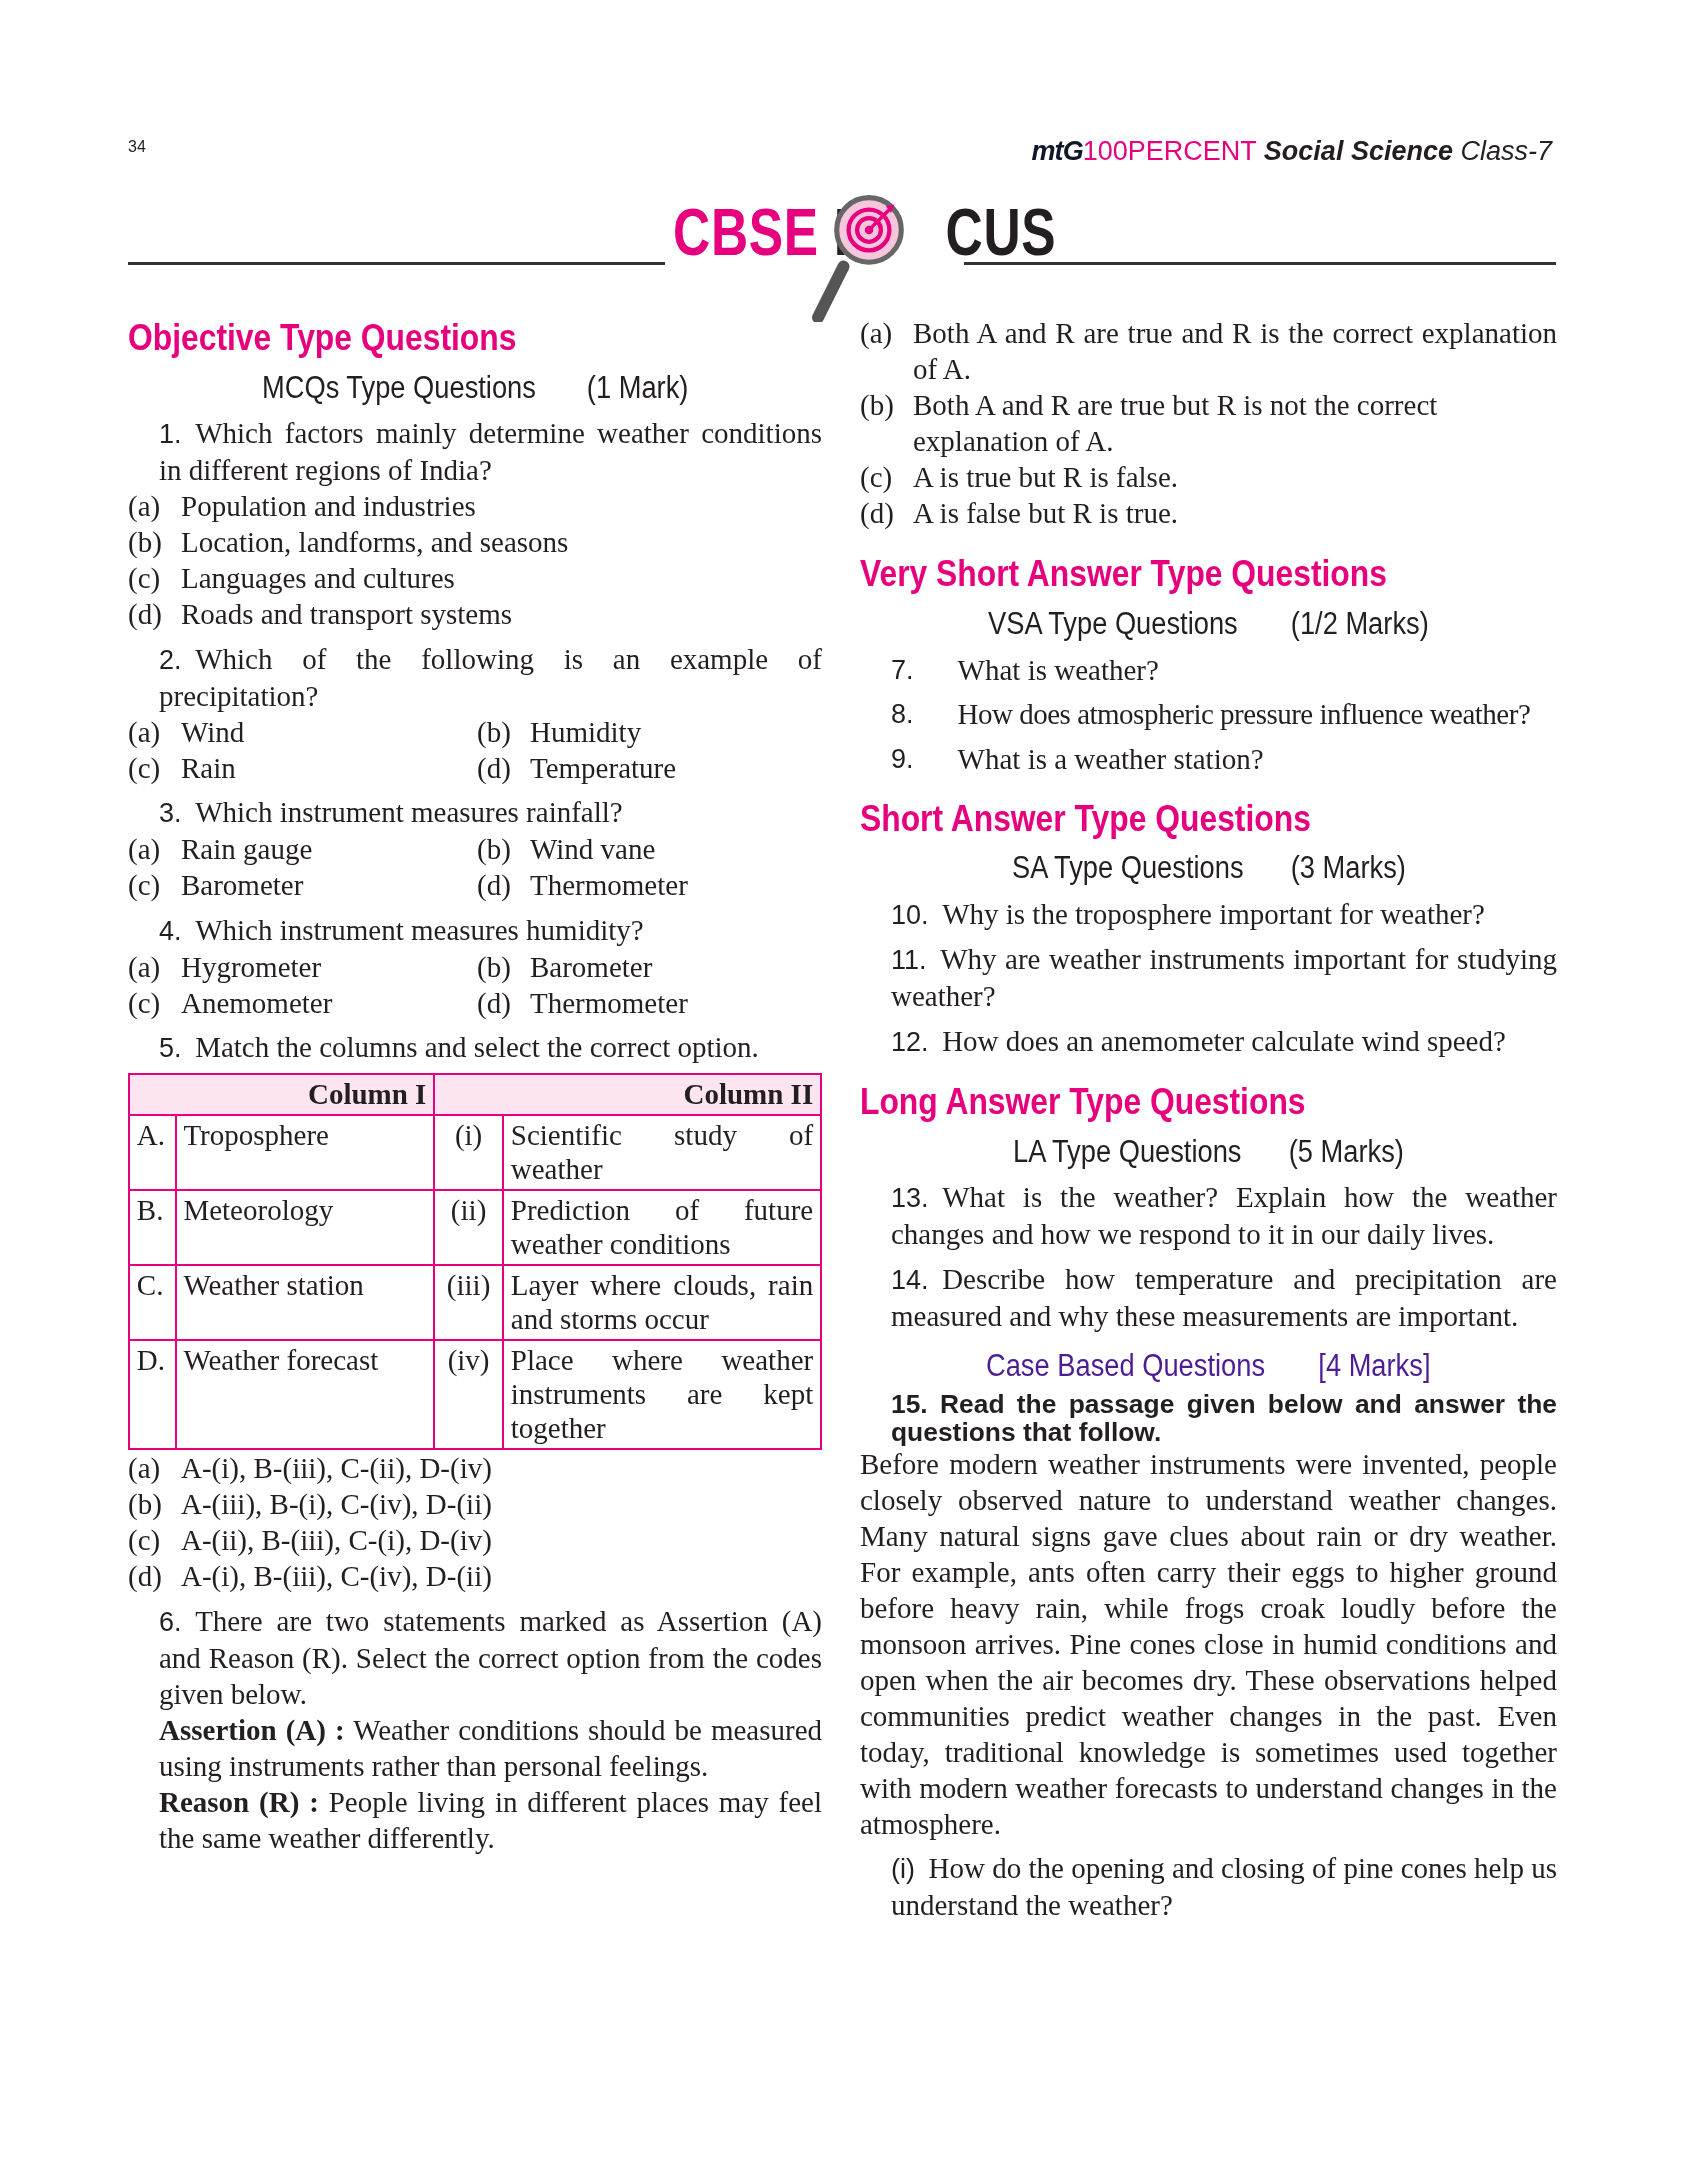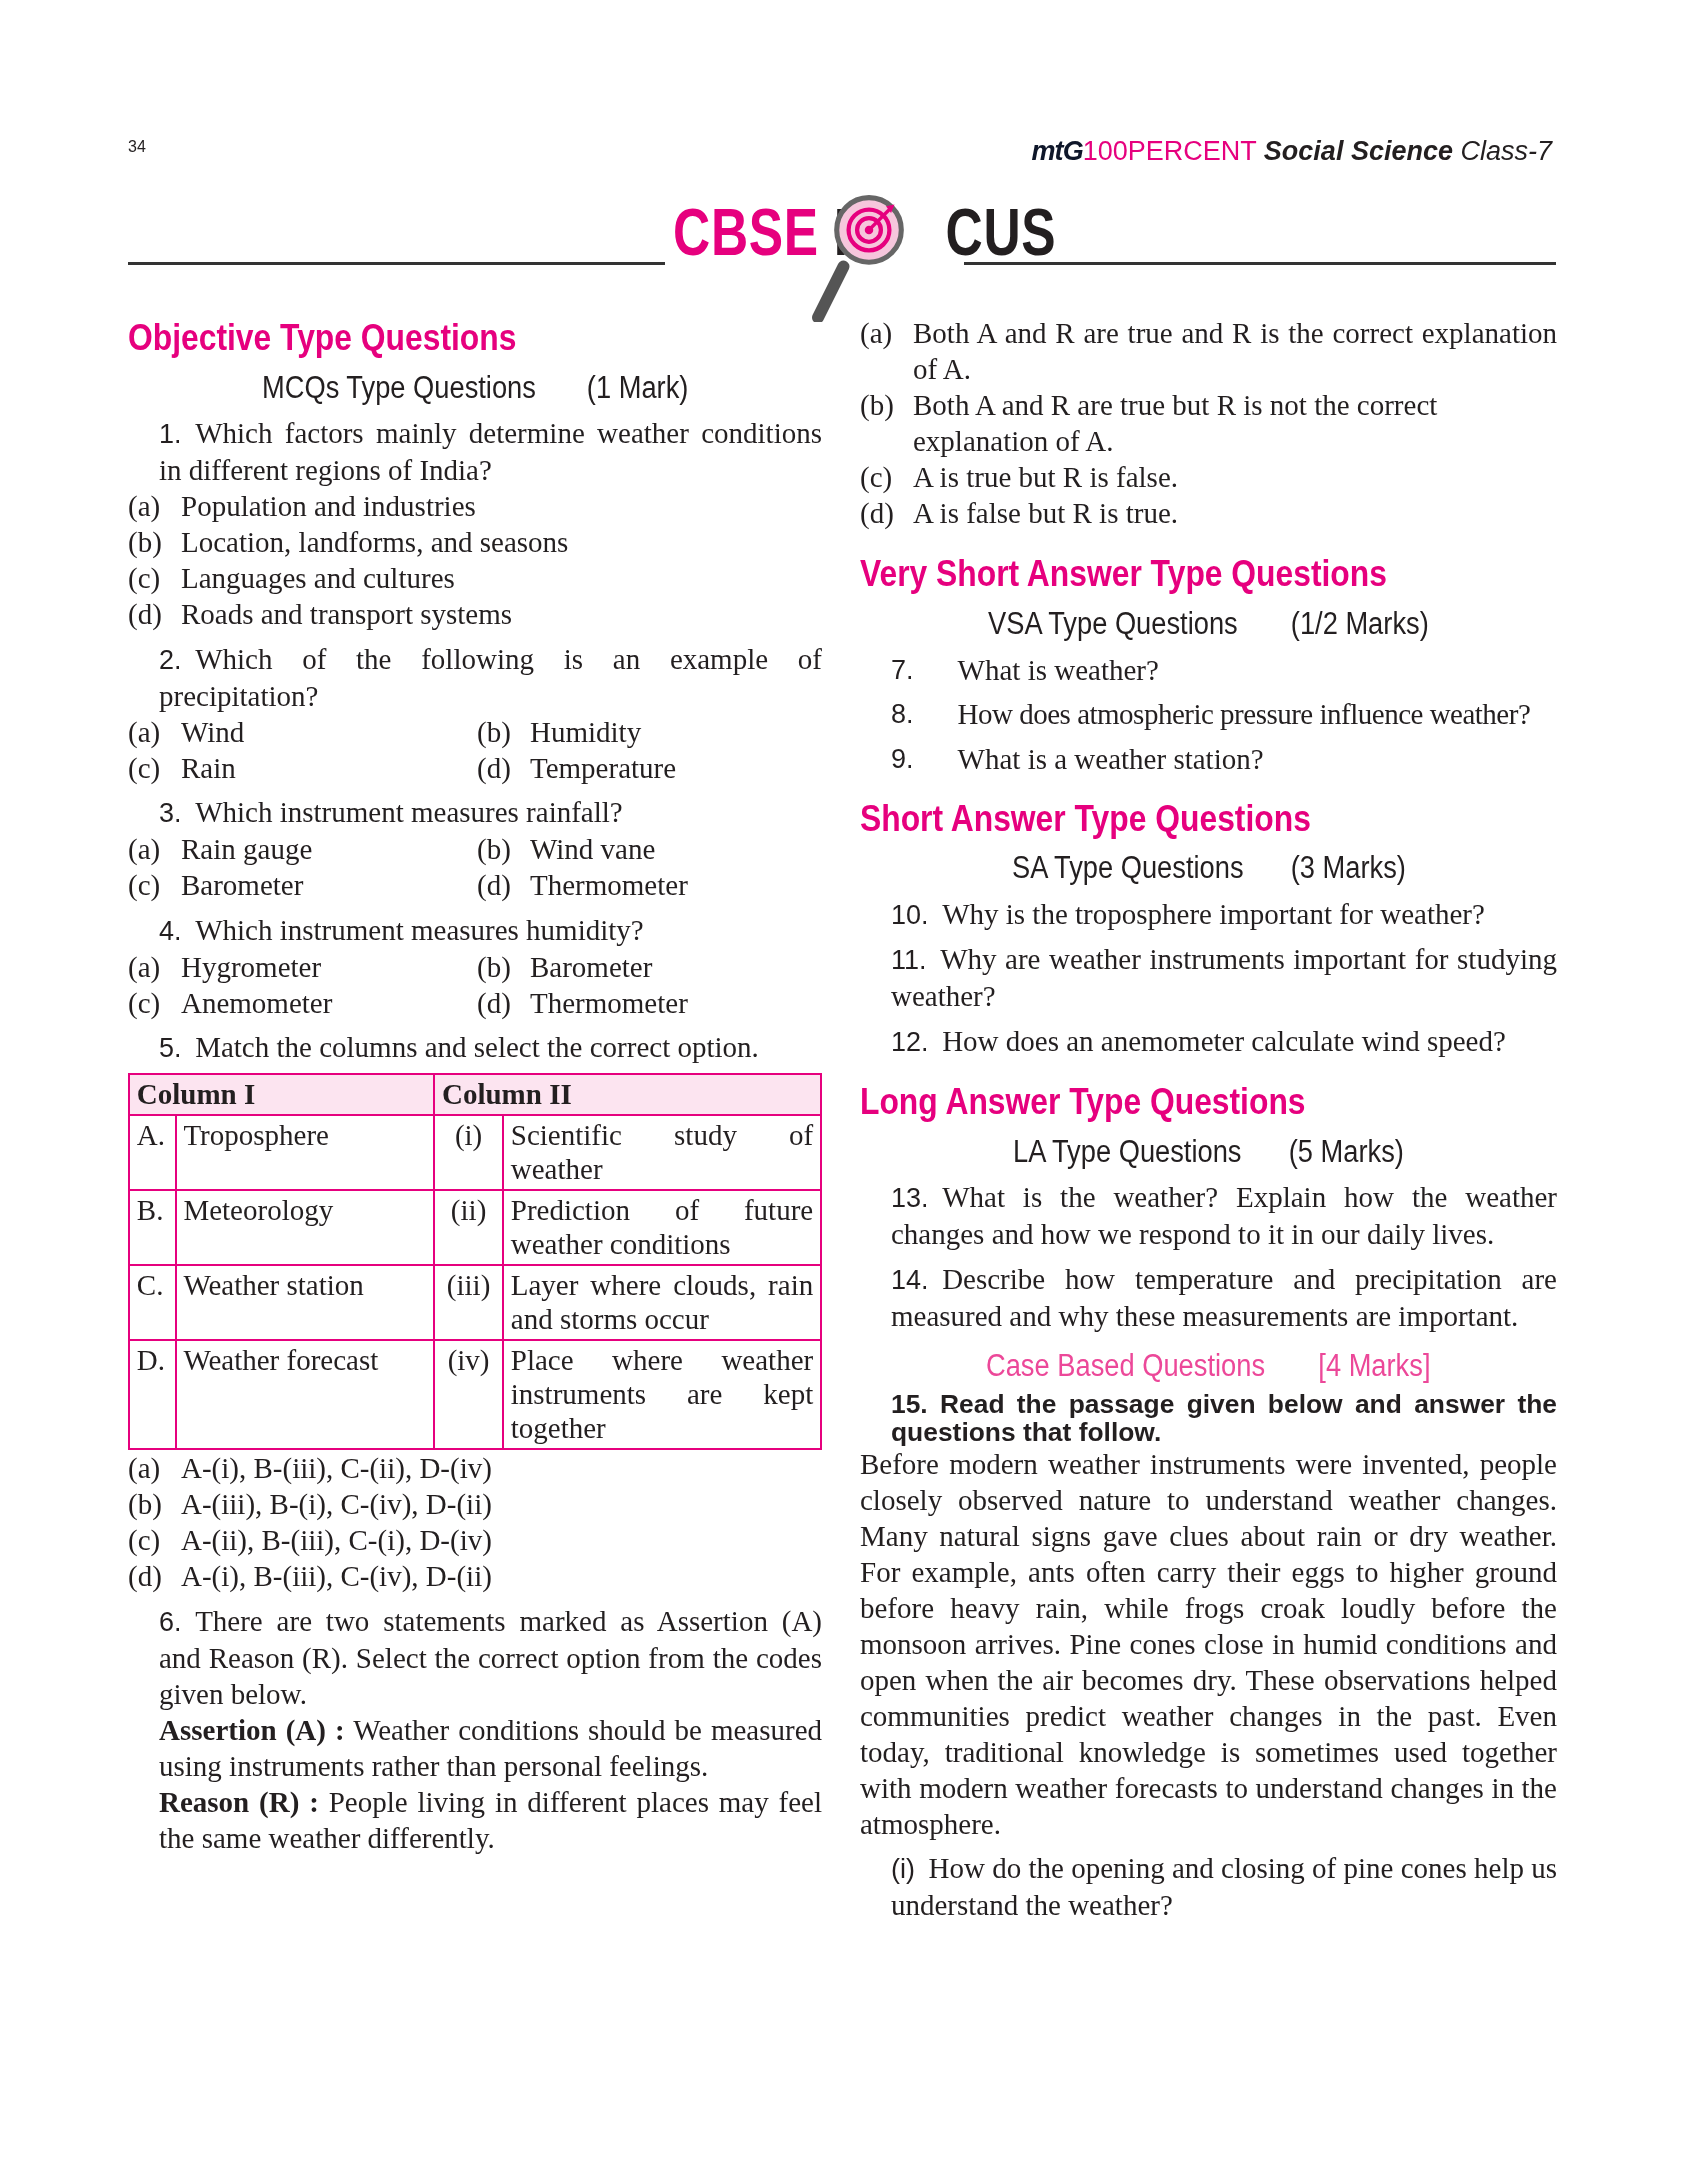--- a/index.html
+++ b/index.html
@@ -22,31 +22,31 @@
   .magnifier { left: 801px; top: 194px; width: 119px; height: 128px; }
   .col { position: absolute; top: 315px; font-size: 29px; line-height: 36px; }
   .left-col { left: 128px; width: 694px; }
   .right-col { left: 860px; width: 697px; }
   .h-section { font-family: "Liberation Sans", sans-serif; font-weight: bold; color: #e6007e; font-size: 37px;
                line-height: 46px; transform: scaleX(0.86); transform-origin: left; white-space: nowrap; margin: 0; }
   .sub-row { display: flex; justify-content: center; font-family: "Liberation Sans", sans-serif; font-size: 31px;
              line-height: 39px; margin: 6.8px 0 5.1px 0; }
   .sub-row span { transform: scaleX(0.88); transform-origin: left; display: inline-block; white-space: nowrap; }
   .sub-row span.rt { transform-origin: right; }
-  .pink-sub { color: #ec4899; }
+  .pink-sub { color: #4c1d95; }
   .q { margin-top: 8.5px; text-align: justify; margin-left: 31px; }
   .qn { font-family: "Liberation Sans", sans-serif; font-size: 27px; margin-right: 13.6px; }
   .opt { display: flex; }
   .opt .lbl { width: 53px; flex: none; }
   .opt2 { display: grid; grid-template-columns: 349px 1fr; }
   .opt2 > div { display: flex; }
   .opt2 .lbl { width: 53px; flex: none; }
   table.match { border-collapse: collapse; width: 694px; margin-top: 6.8px; font-size: 29px; line-height: 34px; }
   table.match td, table.match th { border: 2.6px solid #e6007e; vertical-align: top; padding: 1.7px 6.8px 3.4px 6.8px; }
-  table.match th { background: #fce4f0; font-weight: bold; text-align: left; }
+  table.match th { background: #fce4f0; font-weight: bold; text-align: right; }
   table.match td.ctr { text-align: center; padding: 1.7px 3.4px; }
   table.match td.just { text-align: justify; }
   .bold { font-weight: bold; }
   .sans-bold { font-family: "Liberation Sans", sans-serif; font-weight: bold; font-size: 26.4px; }
   .passage { text-align: justify; }
 </style>
 </head>
 <body>
 
 <div class="abs page-num">34</div>

